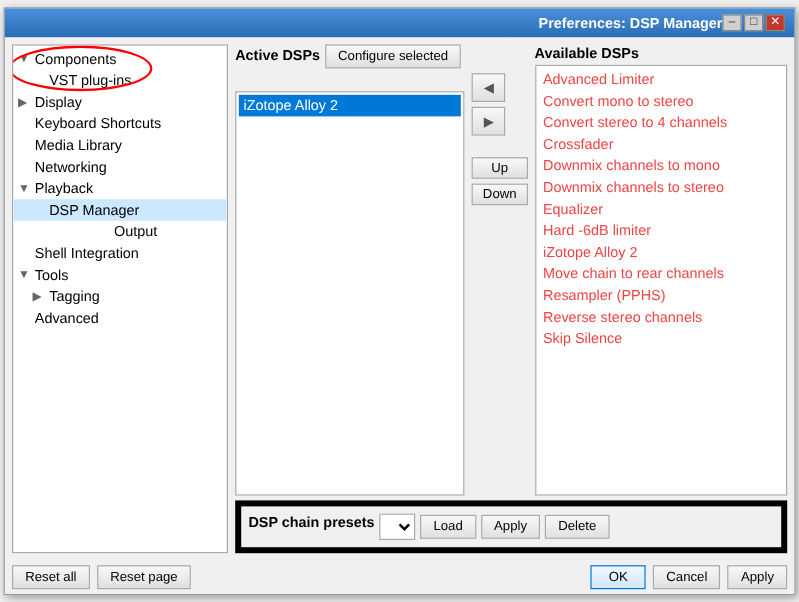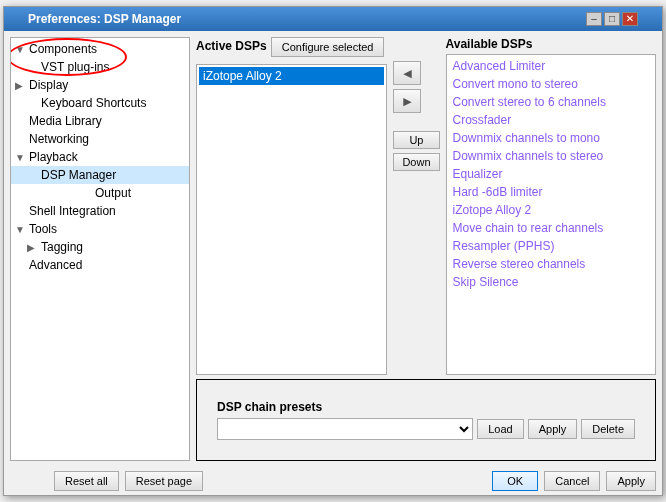--- a/index.html
+++ b/index.html
@@ -19,23 +19,23 @@
       height: 490px;
       background: #f0f0f0;
       border: 1px solid #999;
       box-shadow: 2px 2px 8px rgba(0,0,0,0.4);
       display: flex;
       flex-direction: column;
     }
     .title-bar {
       background: linear-gradient(to bottom, #4a90d9, #2a6db5);
       color: white;
-      padding: 4px 24px;
-      display: flex;
-      justify-content: space-between;
+      padding: 4px 8px;
+      display: flex;
+      justify-content: flex-end;
       align-items: center;
       height: 24px;
       flex-shrink: 0;
     }
     .title-bar-text {
       font-size: 12px;
       font-weight: bold;
     }
     .title-bar-controls {
       display: flex;
@@ -118,34 +118,34 @@
     .panel-label {
       font-size: 12px;
       font-weight: bold;
       margin-bottom: 3px;
       color: #000;
     }
     .active-dsps-top {
       display: flex;
       align-items: center;
       gap: 4px;
-      margin-bottom: 7px;
+      margin-bottom: 19px;
     }
     .active-dsps-box {
       flex: 1;
       background: white;
       border: 1px solid #aaa;
       height: 280px;
       overflow-y: auto;
       padding: 2px;
     }
     .dsp-item {
       padding: 2px 4px;
       cursor: pointer;
-      color: #8b5cf6;
+      color: #ef4444;
     }
     .dsp-item.selected {
       background: #0078d7;
       color: white;
     }
     .btn {
       background: linear-gradient(to bottom, #f8f8f8, #e0e0e0);
       border: 1px solid #aaa;
       padding: 3px 10px;
       cursor: pointer;
@@ -188,24 +188,24 @@
     .available-dsps-box {
       flex: 1;
       background: white;
       border: 1px solid #aaa;
       height: 280px;
       overflow-y: auto;
       padding: 2px;
     }
     .chain-presets {
       background: #f0f0f0;
-      border: 1px solid #000000;
-      padding: 20px;
-      display: flex;
-      flex-direction: column;
+      border: 5px solid #000000;
+      padding: 6px;
+      display: flex;
+      flex-direction: row;
       gap: 4px;
       flex-shrink: 0;
     }
     .chain-presets-row {
       display: flex;
       gap: 4px;
       align-items: center;
     }
     .preset-select {
       flex: 1;
@@ -214,21 +214,20 @@
       background: white;
       font-size: 11px;
       padding: 1px 4px;
     }
     .footer-buttons {
       display: flex;
       justify-content: space-between;
       padding: 4px 6px;
       flex-shrink: 0;
       align-items: center;
-      margin-left: 44px;
     }
     .footer-left {
       display: flex;
       gap: 6px;
     }
     .footer-right {
       display: flex;
       gap: 6px;
       border-radius: 10px;
     }
@@ -274,21 +273,21 @@
             <span>Components</span>
           </div>
           <div class="tree-item" style="padding-left: 16px; text-align: right;">
             <span style="width: 12px; display: inline-block;"></span>
             <span>VST plug-ins</span>
           </div>
           <div class="tree-item" style="padding-left: 4px;">
             <span class="arrow">▶</span>
             <span>Display</span>
           </div>
-          <div class="tree-item" style="padding-left: 16px;">
+          <div class="tree-item" style="padding-left: 4px;">
             <span style="width: 12px; display: inline-block;"></span>
             <span>Keyboard Shortcuts</span>
           </div>
           <div class="tree-item" style="padding-left: 4px;">
             <span style="width: 12px; display: inline-block;"></span>
             <span>Media Library</span>
           </div>
           <div class="tree-item" style="padding-left: 4px;">
             <span style="width: 12px; display: inline-block;"></span>
             <span>Networking</span>
@@ -349,21 +348,21 @@
         </div>
 
         <div class="available-dsps-panel">
           <div style="margin-bottom:3px;">
             <span class="panel-label">Available DSPs</span>
           </div>
           <div class="available-dsps-box">
             <div id="available-dsps-items">
                 <div class="dsp-item">Advanced Limiter</div>
                 <div class="dsp-item">Convert mono to stereo</div>
-                <div class="dsp-item">Convert stereo to 6 channels</div>
+                <div class="dsp-item">Convert stereo to 4 channels</div>
                 <div class="dsp-item">Crossfader</div>
                 <div class="dsp-item">Downmix channels to mono</div>
                 <div class="dsp-item">Downmix channels to stereo</div>
                 <div class="dsp-item">Equalizer</div>
                 <div class="dsp-item">Hard -6dB limiter</div>
                 <div class="dsp-item">iZotope Alloy 2</div>
                 <div class="dsp-item">Move chain to rear channels</div>
                 <div class="dsp-item">Resampler (PPHS)</div>
                 <div class="dsp-item">Reverse stereo channels</div>
                 <div class="dsp-item">Skip Silence</div>

